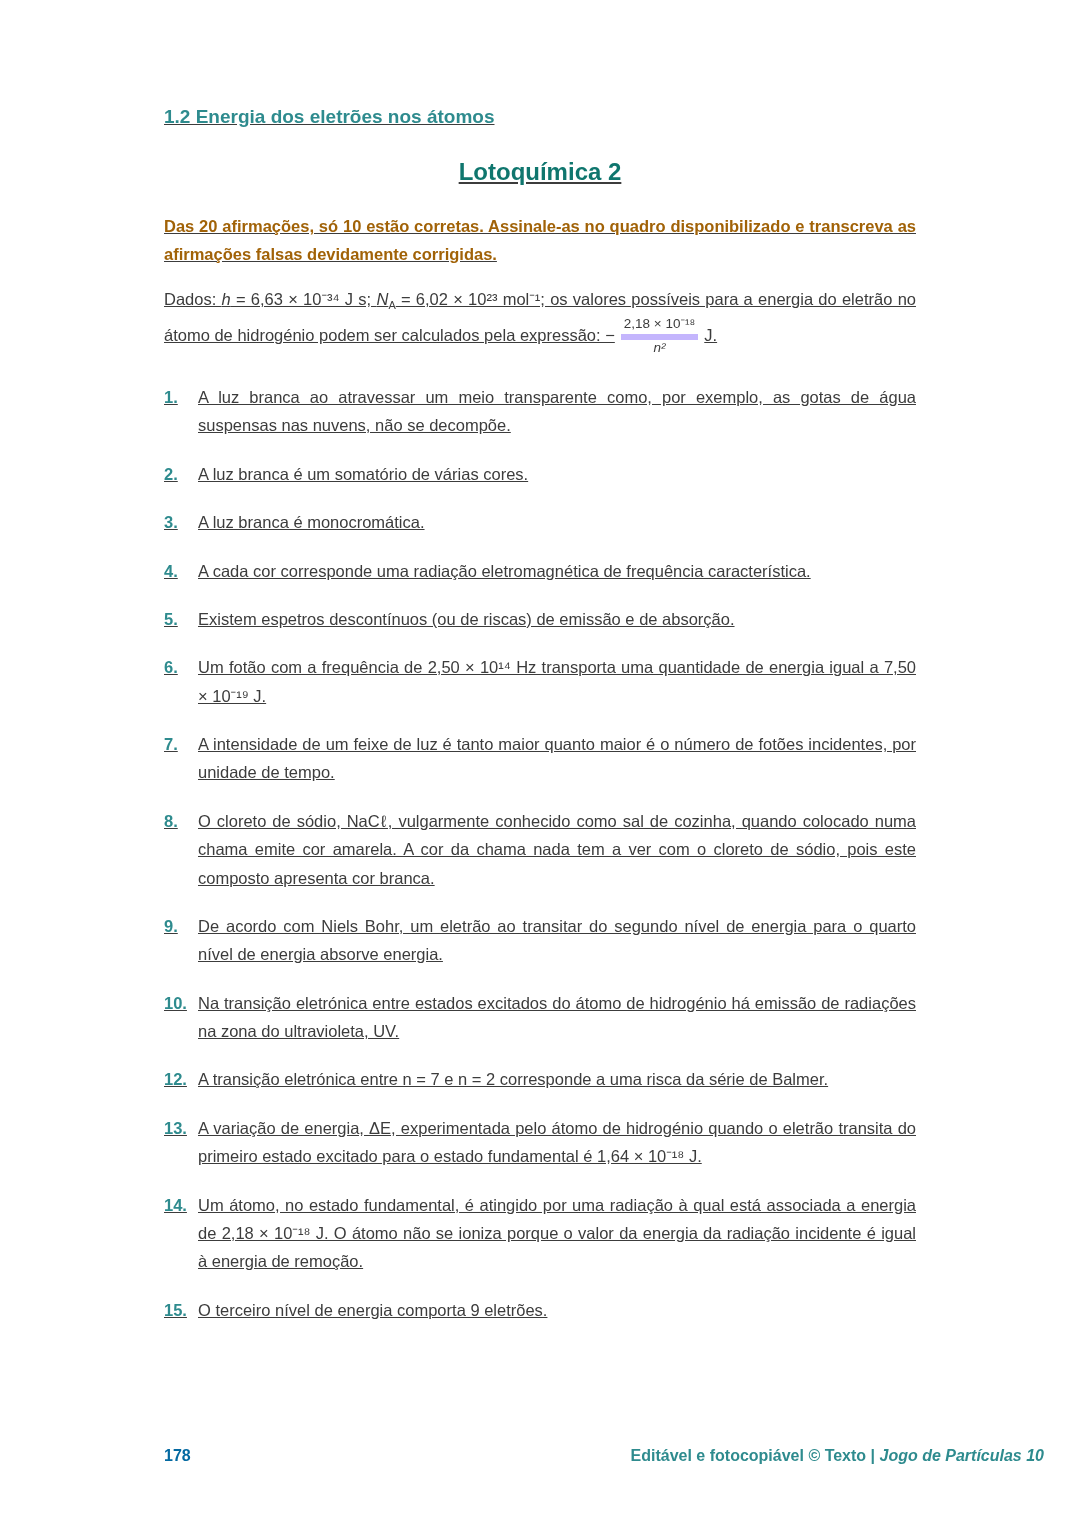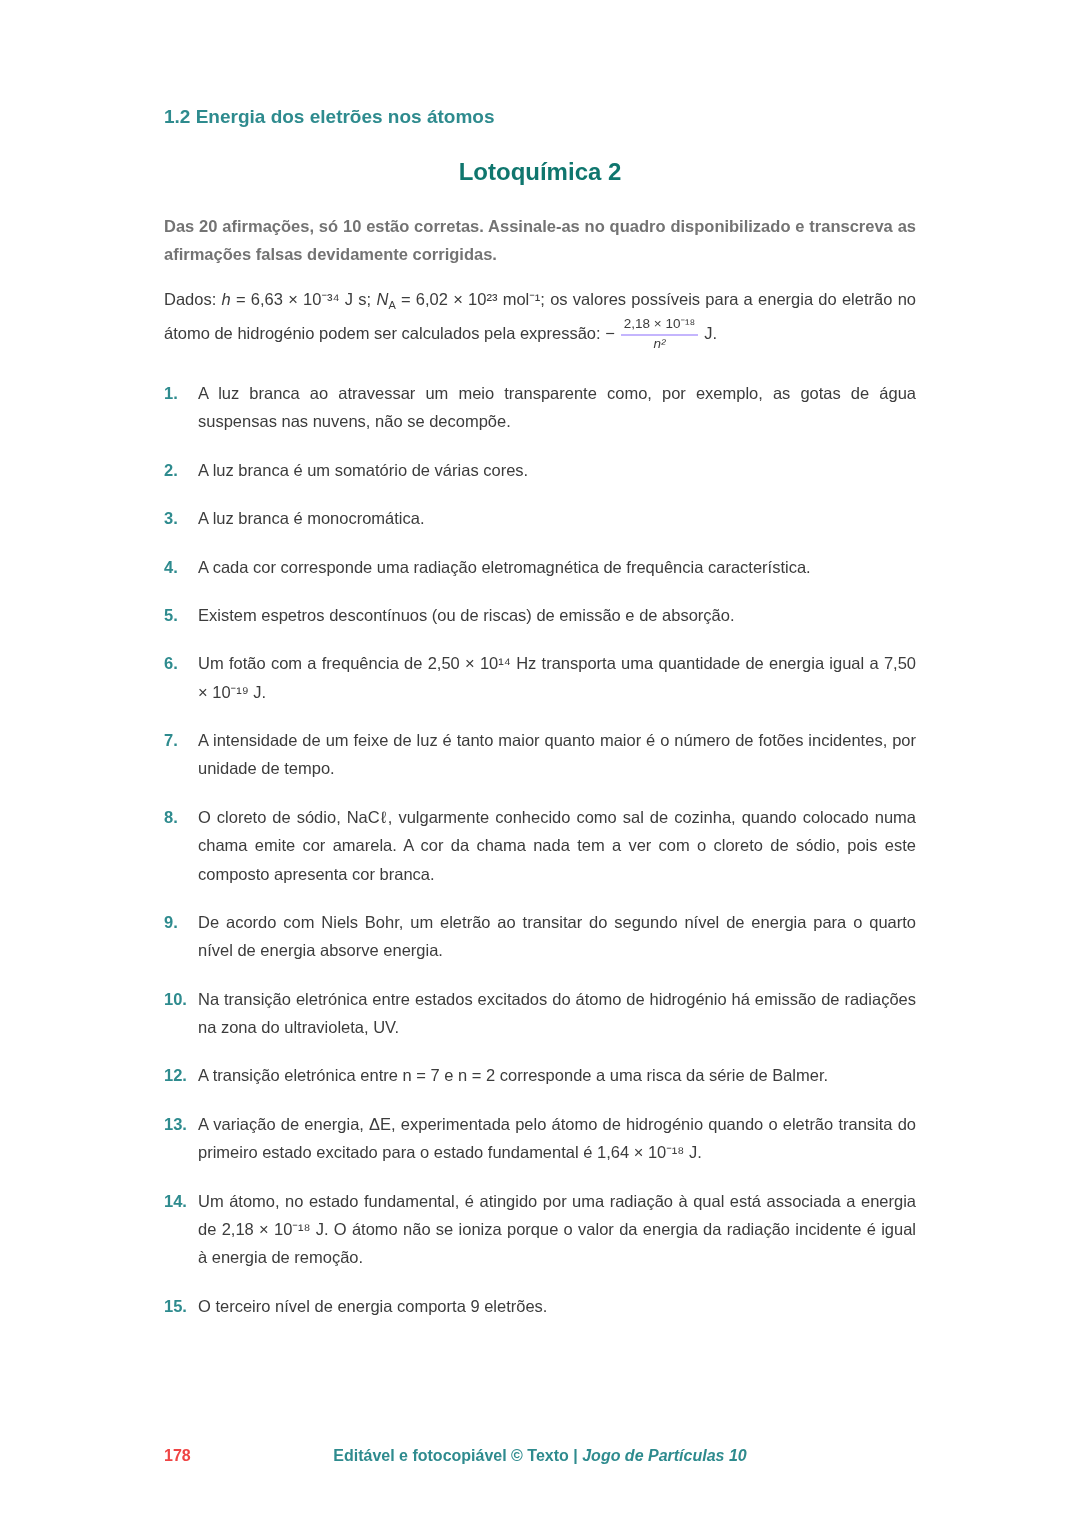--- a/index.html
+++ b/index.html
@@ -6,20 +6,21 @@
   html, body { margin: 0; padding: 0; background: #ffffff; }
   .page {
     position: relative;
     width: 1008px;
     height: 1527px;
     margin: 0 auto;
     background: #ffffff;
     font-family: "Liberation Sans", sans-serif;
     color: #3c3c3c;
     overflow: hidden;
+    text-decoration: underline;
   }
   .content {
     padding: 106px 128px 0 128px;
   }
   .section-heading {
     margin: 0 0 30px 0;
     font-size: 19px;
     font-weight: bold;
     color: #2e8b8e;
   }
@@ -28,42 +29,42 @@
     font-size: 24px;
     font-weight: bold;
     color: #0f766e;
     text-align: center;
   }
   .intro {
     margin: 0 0 16px 0;
     font-size: 16.5px;
     line-height: 1.7;
     font-weight: bold;
-    color: #737373;
+    color: #a16207;
     text-align: justify;
   }
   .dados {
     margin: 16px 0 26px 0;
     font-size: 16.5px;
     line-height: 1.9;
     text-align: justify;
   }
   .dados i { font-style: italic; }
   .dados sub { font-size: 11px; }
   .frac {
     display: inline-flex;
     flex-direction: column;
     vertical-align: middle;
     text-align: center;
     font-size: 13.5px;
     line-height: 1.25;
     margin: 0 6px;
   }
   .frac-num {
-    border-bottom: 2px solid #c4b5fd;
+    border-bottom: 6px solid #c4b5fd;
     padding: 0 3px 1px 3px;
   }
   .frac-den { font-style: italic; }
   .items { }
   .item {
     display: flex;
     margin: 0 0 20px 0;
     font-size: 16.5px;
     line-height: 1.72;
   }
@@ -84,26 +85,26 @@
     right: 0;
     bottom: 58px;
     height: 22px;
     font-size: 16px;
   }
   .footer .page-num {
     position: absolute;
     left: 128px;
     top: 0;
     font-weight: bold;
-    color: #ef4444;
+    color: #0369a1;
   }
   .footer .footer-center {
     display: block;
     width: 100%;
-    text-align: center;
+    text-align: right;
     font-weight: bold;
     color: #2e8b8e;
   }
   .footer .footer-center i { font-style: italic; }
 </style>
 </head>
 <body>
 
 <div class="page">
   <div class="content">

